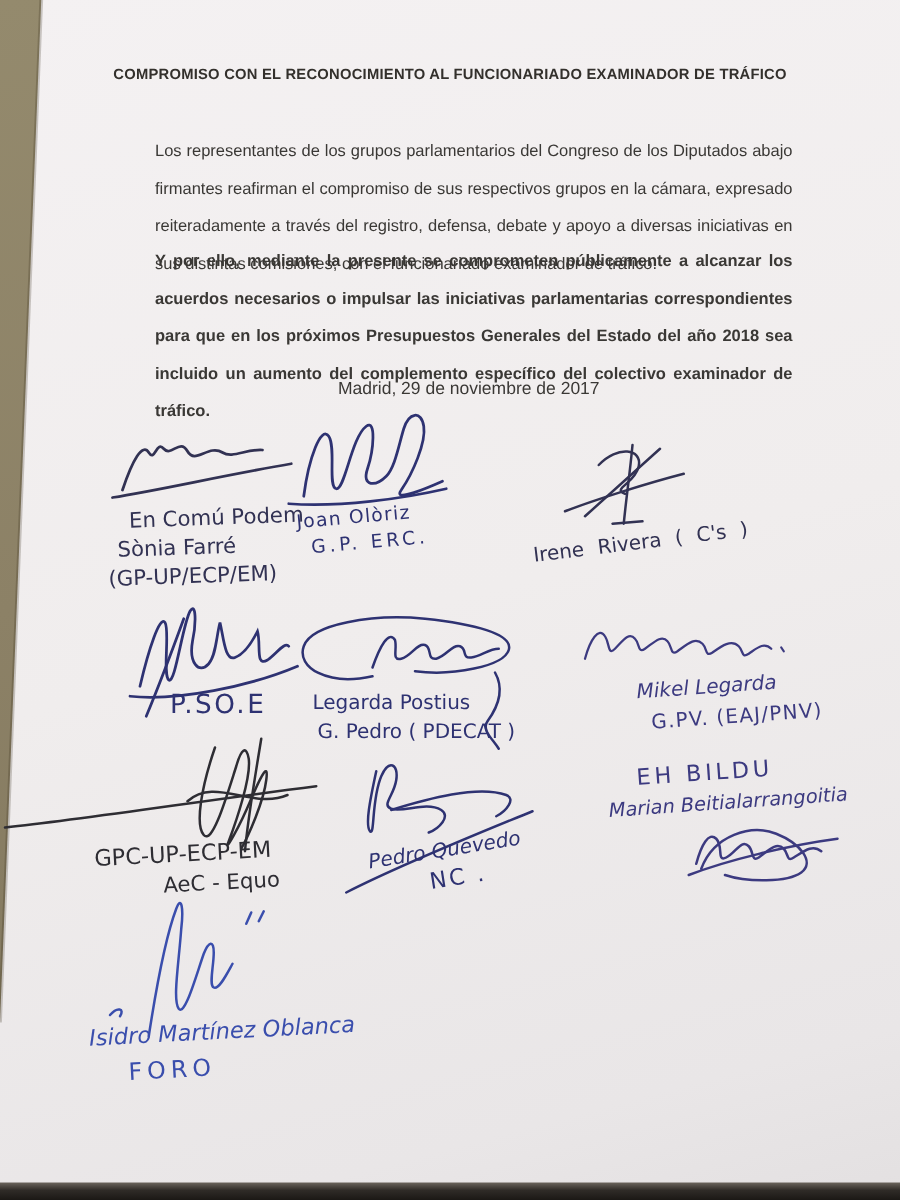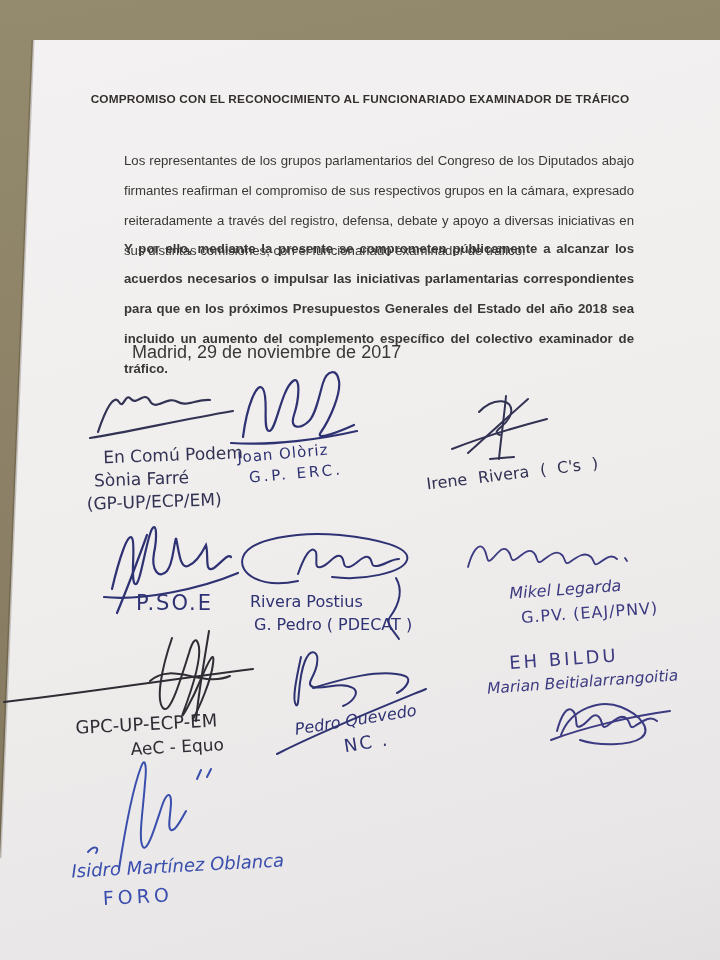--- a/index.html
+++ b/index.html
@@ -1,21 +1,21 @@
 <!DOCTYPE html>
 <html><head>
 <meta charset="utf-8">
 <style>
   html,body{margin:0;padding:0;}
   body{
     width:720px;height:960px;position:relative;overflow:hidden;
     font-family:"Liberation Sans",sans-serif;
     background:linear-gradient(170deg,#948a6d 0%,#8c8166 45%,#7f755c 100%);
   }
-  .stage{position:absolute;inset:0;margin-top:40px;}
+  .stage{position:absolute;inset:0;}
   .paper{
     position:absolute;inset:0;
     background:linear-gradient(165deg,#f4f1f2 0%,#f0eded 50%,#e9e6e7 88%,#e3e0e1 100%);
     clip-path:polygon(33px 0px,720px 0px,720px 960px,0px 960px,0px 818px);
   }
   .bottom-strip{
     position:absolute;left:0;right:0;top:946px;height:14px;
     background:linear-gradient(to bottom,#6b645c 0%,#2f2b27 45%,#1b1815 100%);
   }
   .doc-title{
@@ -24,22 +24,22 @@
     letter-spacing:.2px;
   }
   .para{
     position:absolute;left:124px;width:510px;
     font-size:13.2px;line-height:30px;color:#3a3835;
     text-align:justify;
   }
   .p1{top:106px;}
   .p2{top:194px;font-weight:bold;}
   .dateline{
-    position:absolute;left:132px;top:302px;width:510px;
-    text-align:left;font-size:18px;color:#3a3835;
+    position:absolute;left:120px;top:302px;width:510px;
+    text-align:center;font-size:14px;color:#3a3835;
   }
   .hand{position:absolute;font-family:"DejaVu Sans",sans-serif;}
   .hand div{white-space:nowrap;}
   .ink-navy{color:#2e3272;}
   .ink-dark{color:#323253;}
   .ink-black{color:#2e2d33;}
   .ink-violet{color:#3c3a80;}
   .ink-blue{color:#3a4ead;}
   .sig-svg{position:absolute;inset:0;pointer-events:none;}
 
@@ -169,21 +169,21 @@
 
   <div class="hand blk-cs ink-dark">
     <div class="l1">Irene Rivera  ( C's )</div>
   </div>
 
   <div class="hand blk-psoe ink-navy">
     <div class="l1">P.SO.E</div>
   </div>
 
   <div class="hand blk-pdecat ink-navy">
-    <div class="l1">Rivera Postius</div>
+    <div class="l1">Legarda Postius</div>
     <div class="l2">G. Pedro ( PDECAT )</div>
   </div>
 
   <div class="hand blk-pnv ink-violet">
     <div class="l1">Mikel Legarda</div>
     <div class="l2">G.PV. (EAJ/PNV)</div>
   </div>
 
   <div class="hand blk-gpc ink-black">
     <div class="l1">GPC-UP-ECP-EM</div>

